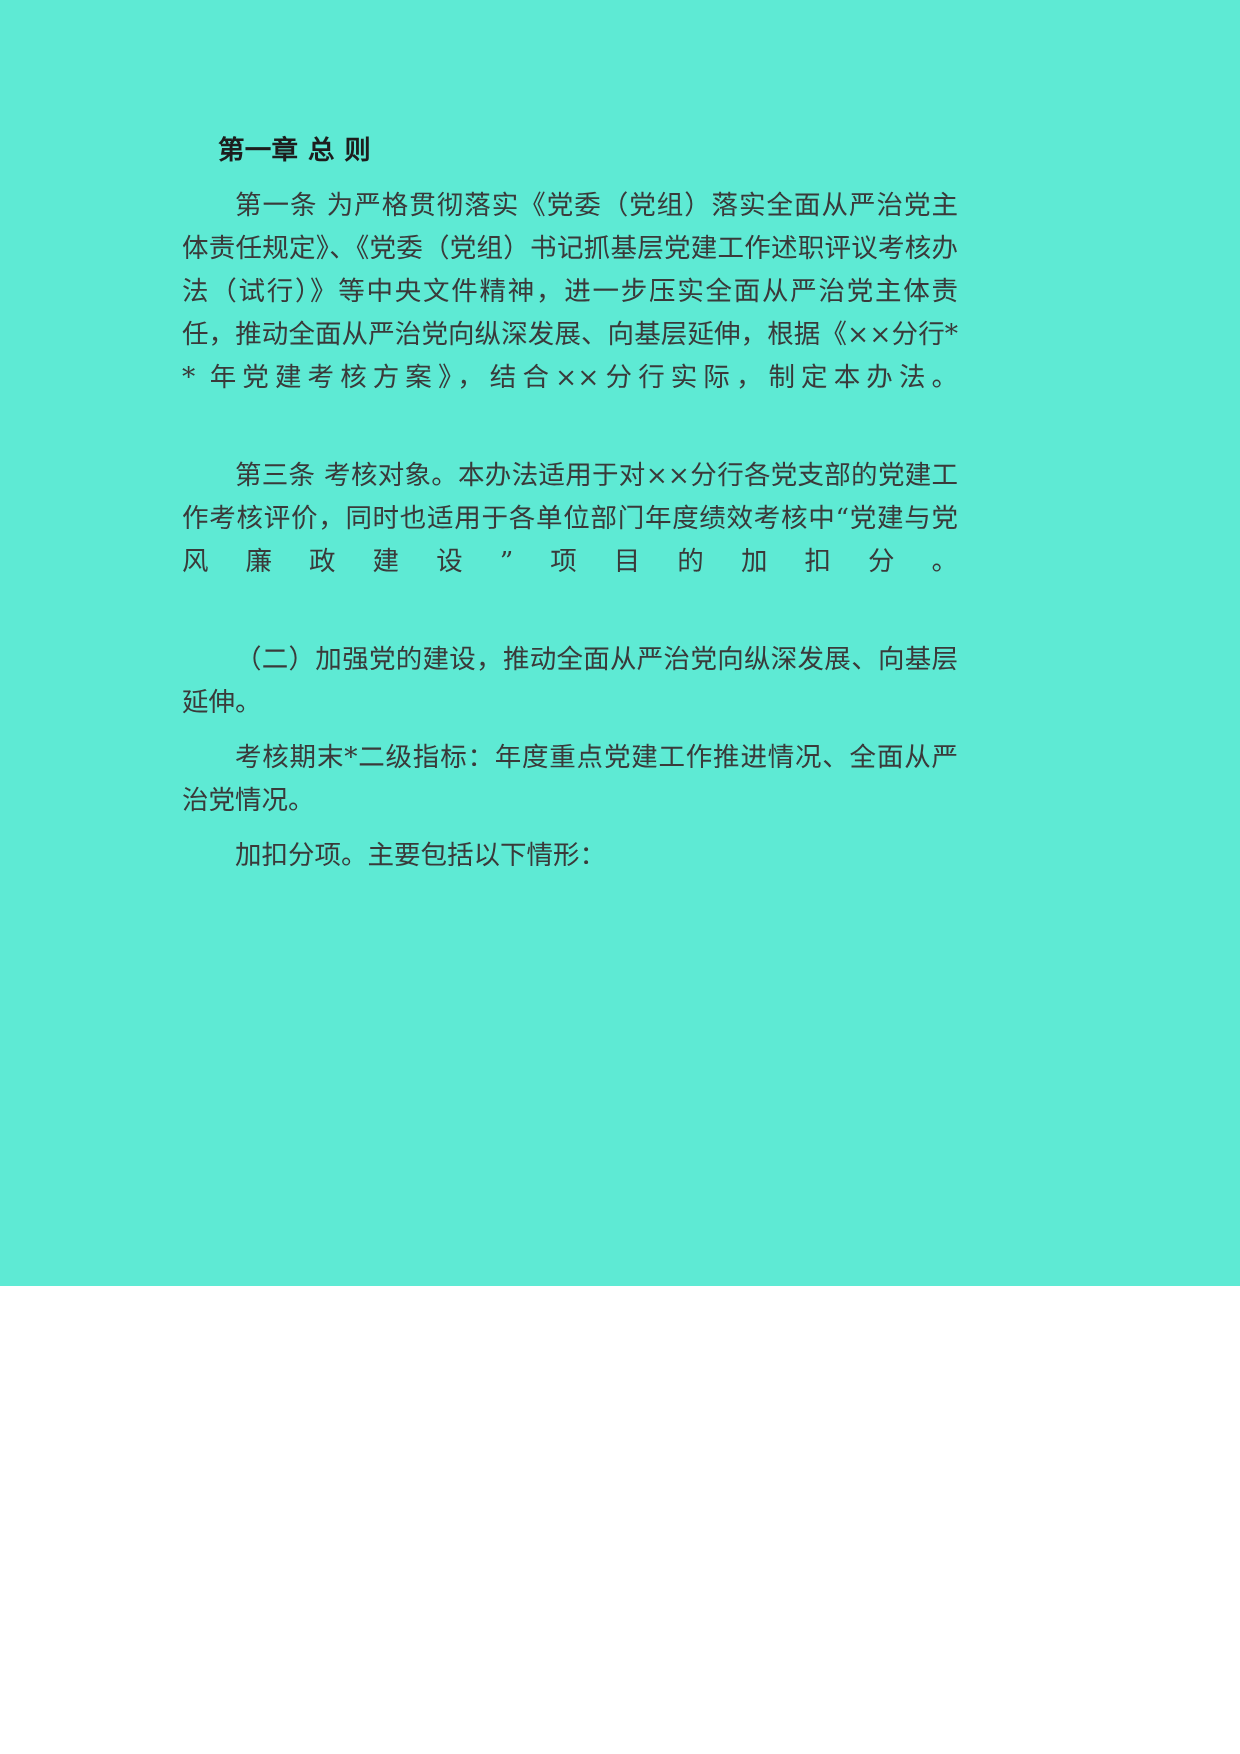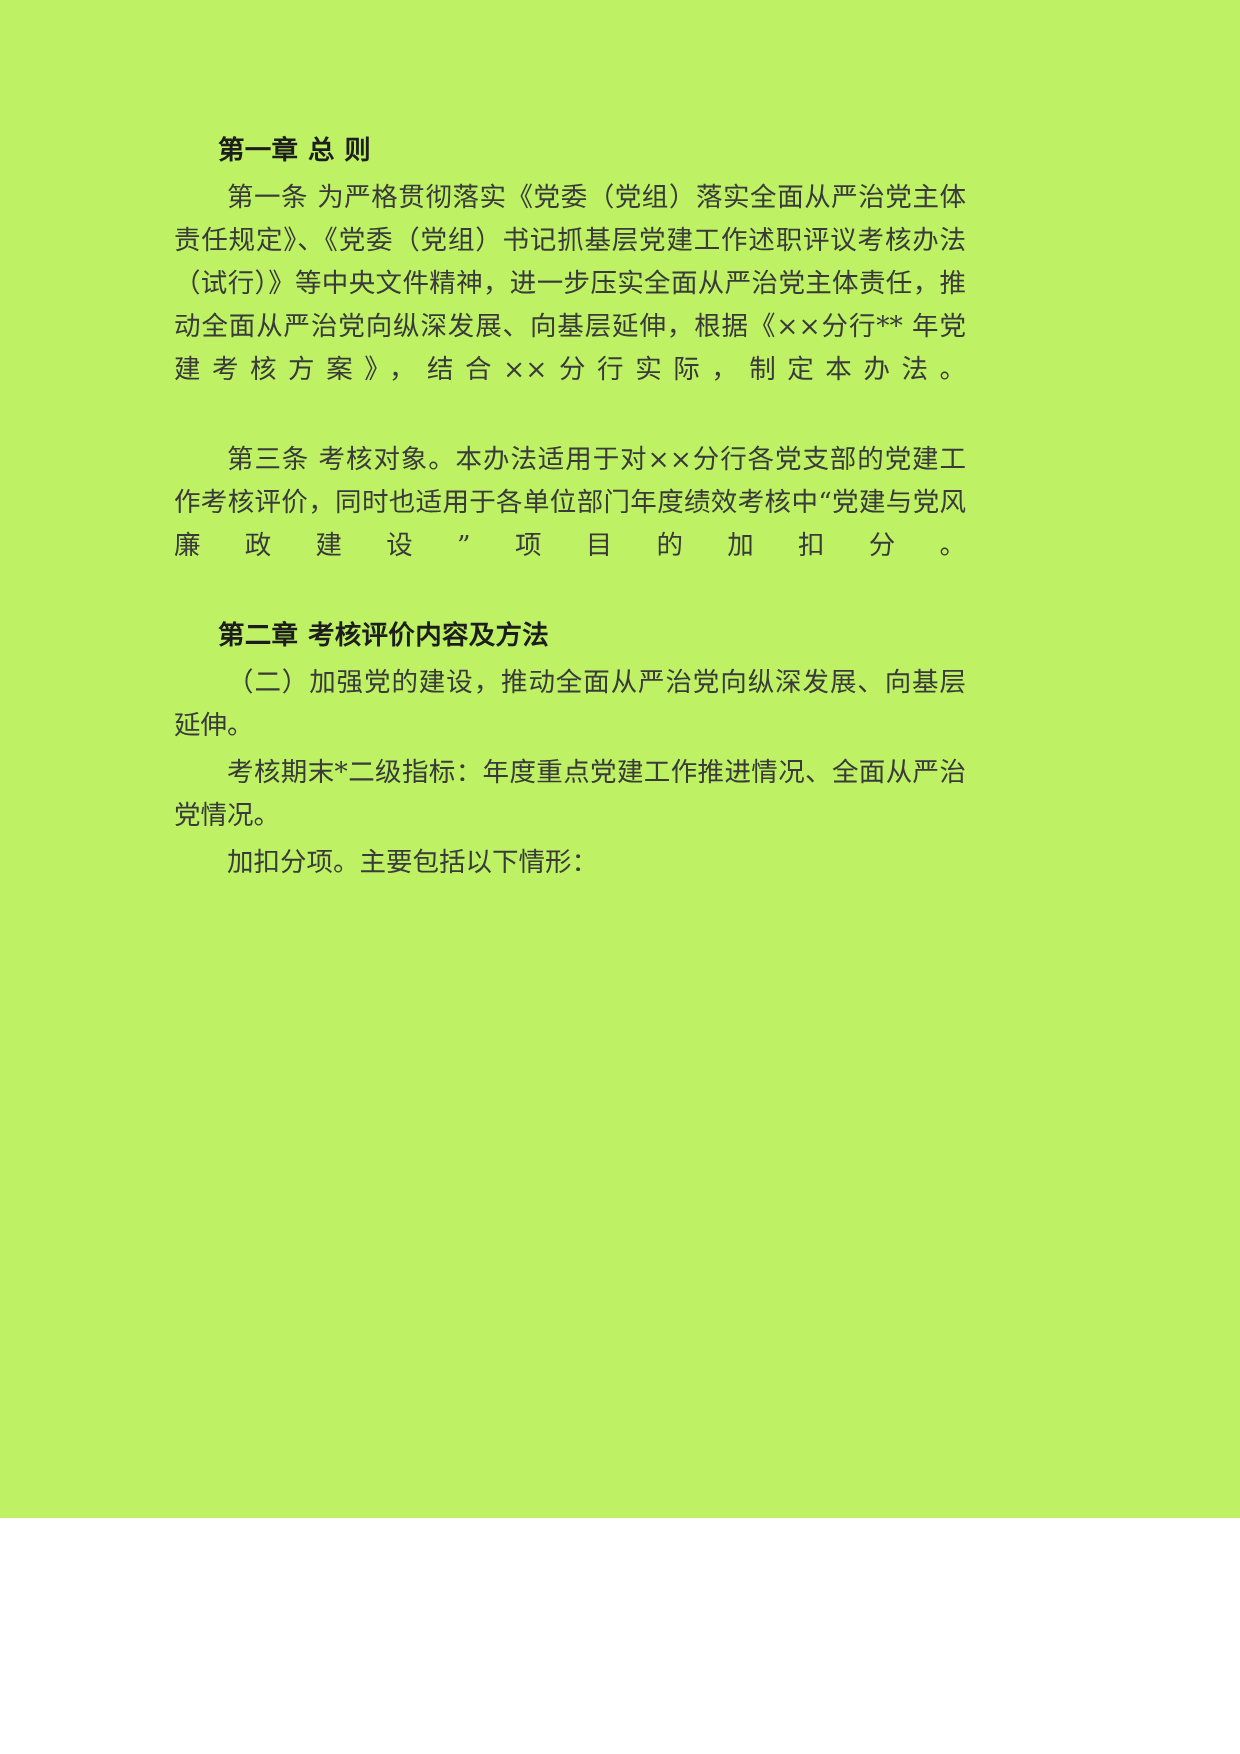--- a/index.html
+++ b/index.html
@@ -8,22 +8,22 @@
     padding: 0;
     background: #ffffff;
   }
   body {
     font-family: "DejaVu Serif", "Liberation Serif", serif;
     color: #2f2f2f;
   }
   .page {
     position: relative;
     width: 1240px;
-    height: 1518px;
-    background: #bef264;
+    height: 1286px;
+    background: #5eead4;
     box-sizing: border-box;
     overflow: hidden;
   }
   .content {
     position: absolute;
     left: 170px;
     top: 128px;
     width: 800px;
   }
   
@@ -39,21 +39,21 @@
     white-space: nowrap;
   }
   
   .para {
     font-size: 26.5px;
     line-height: 43px;
     color: #3a3a3a;
     text-align: justify;
     text-justify: inter-ideograph;
     text-indent: 53px;
-    margin: 4px;
+    margin: 12px;
     letter-spacing: 0px;
     word-break: break-all;
   }
   
   .para::after {
     content: "";
     display: inline-block;
     width: 100%;
   }
   .para.single::after {
@@ -66,21 +66,20 @@
 <div class="page">
   <div class="content">
 
     <h2 class="heading">第一章 总 则</h2>
 
     <p class="para">第一条 为严格贯彻落实《党委（党组）落实全面从严治党主体责任规定》、《党委（党组）书记抓基层党建工作述职评议考核办法（试行）》等中央文件精神，进一步压实全面从严治党主体责任，推动全面从严治党向纵深发展、向基层延伸，根据《××分行** 年党建考核方案》，结合××分行实际，制定本办法。</p>
 
 
     <p class="para">第三条 考核对象。本办法适用于对××分行各党支部的党建工作考核评价，同时也适用于各单位部门年度绩效考核中“党建与党风廉政建设”项目的加扣分。</p>
 
-    <h2 class="heading">第二章 考核评价内容及方法</h2>
 
 
 
 
     <p class="para single">（二）加强党的建设，推动全面从严治党向纵深发展、向基层延伸。</p>
 
     <p class="para single">考核期末*二级指标：年度重点党建工作推进情况、全面从严治党情况。</p>
 
     <p class="para single">加扣分项。主要包括以下情形：</p>
 

